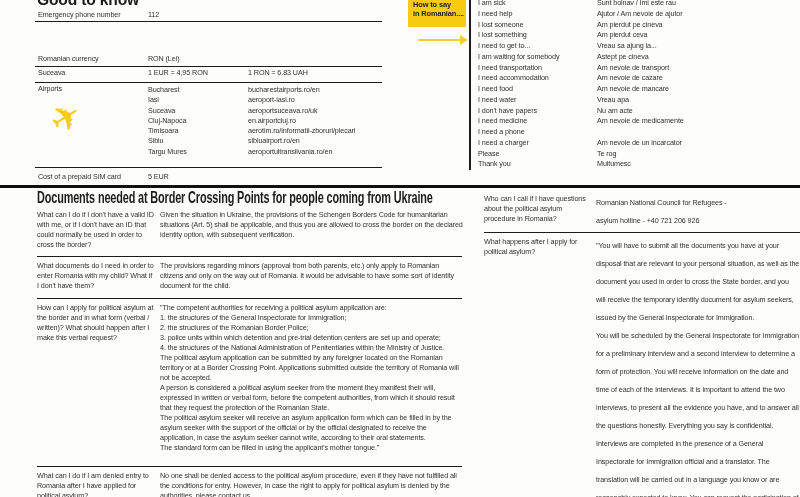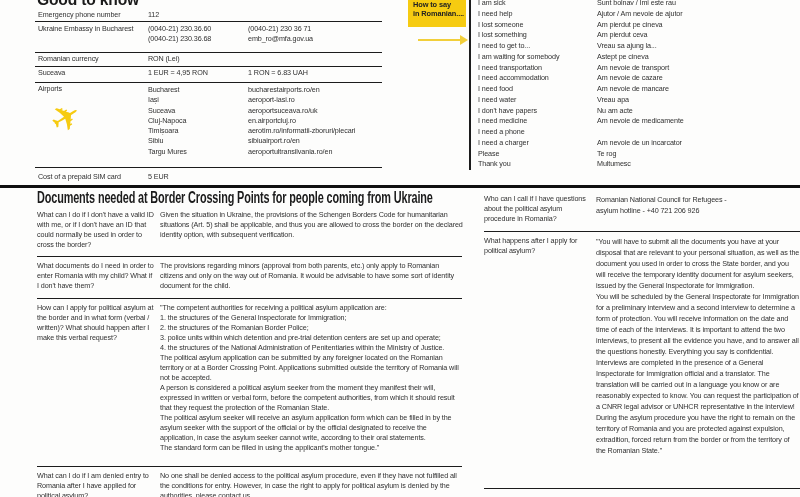--- a/index.html
+++ b/index.html
@@ -65,44 +65,37 @@
   .qa-row{position:relative; border-bottom:1px solid #1c1c1c; box-sizing:border-box; padding:4px 0 2px 0;}
   .qa-row:last-child{border-bottom:none;}
   #docs-left .q{position:absolute; left:0; top:4px; width:117px;}
   #docs-left .a{margin-left:123px; width:303px;}
   #qa-l-0{min-height:51px;}
   #qa-l-1{min-height:42px;}
   #qa-l-2{min-height:168px;}
   #qa-l-3{min-height:45px;}
   #docs-right{position:absolute; left:484px; top:190px; width:316px;}
   #docs-right .q{position:absolute; left:0; top:4px; width:107px;}
-  #docs-right .a{margin-left:112px; width:204px; line-height:11px;}
+  #docs-right .a{margin-left:112px; width:204px; line-height:18px;}
   #qa-r-0{min-height:42px;}
   #qa-r-1{min-height:257px; border-bottom:1px solid #1c1c1c;}
 </style>
 </head>
 <body>
 
 <div id="page">
 
   <section id="gtk">
     <h1 id="gtk-title" class="big-title">Good to know</h1>
 
     <div class="gtk-row" id="row-emergency">
       <div class="cell label">Emergency phone number</div>
       <div class="cell c2">112</div>
     </div>
 
-    <div class="gtk-row" id="row-embassy">
-      <div class="cell label">Ukraine Embassy in Bucharest</div>
-      <div class="cell c2 pre">(0040-21) 230.36.60
-(0040-21) 230.36.68</div>
-      <div class="cell c3 pre">(0040-21) 230 36 71
-emb_ro@mfa.gov.ua</div>
-    </div>
 
     <div class="gtk-row" id="row-currency">
       <div class="cell label">Romanian currency</div>
       <div class="cell c2">RON (Lei)</div>
     </div>
 
     <div class="gtk-row" id="row-exchange">
       <div class="cell label">Suceava</div>
       <div class="cell c2">1 EUR = 4,95 RON</div>
       <div class="cell c3">1 RON = 6.83 UAH</div>

